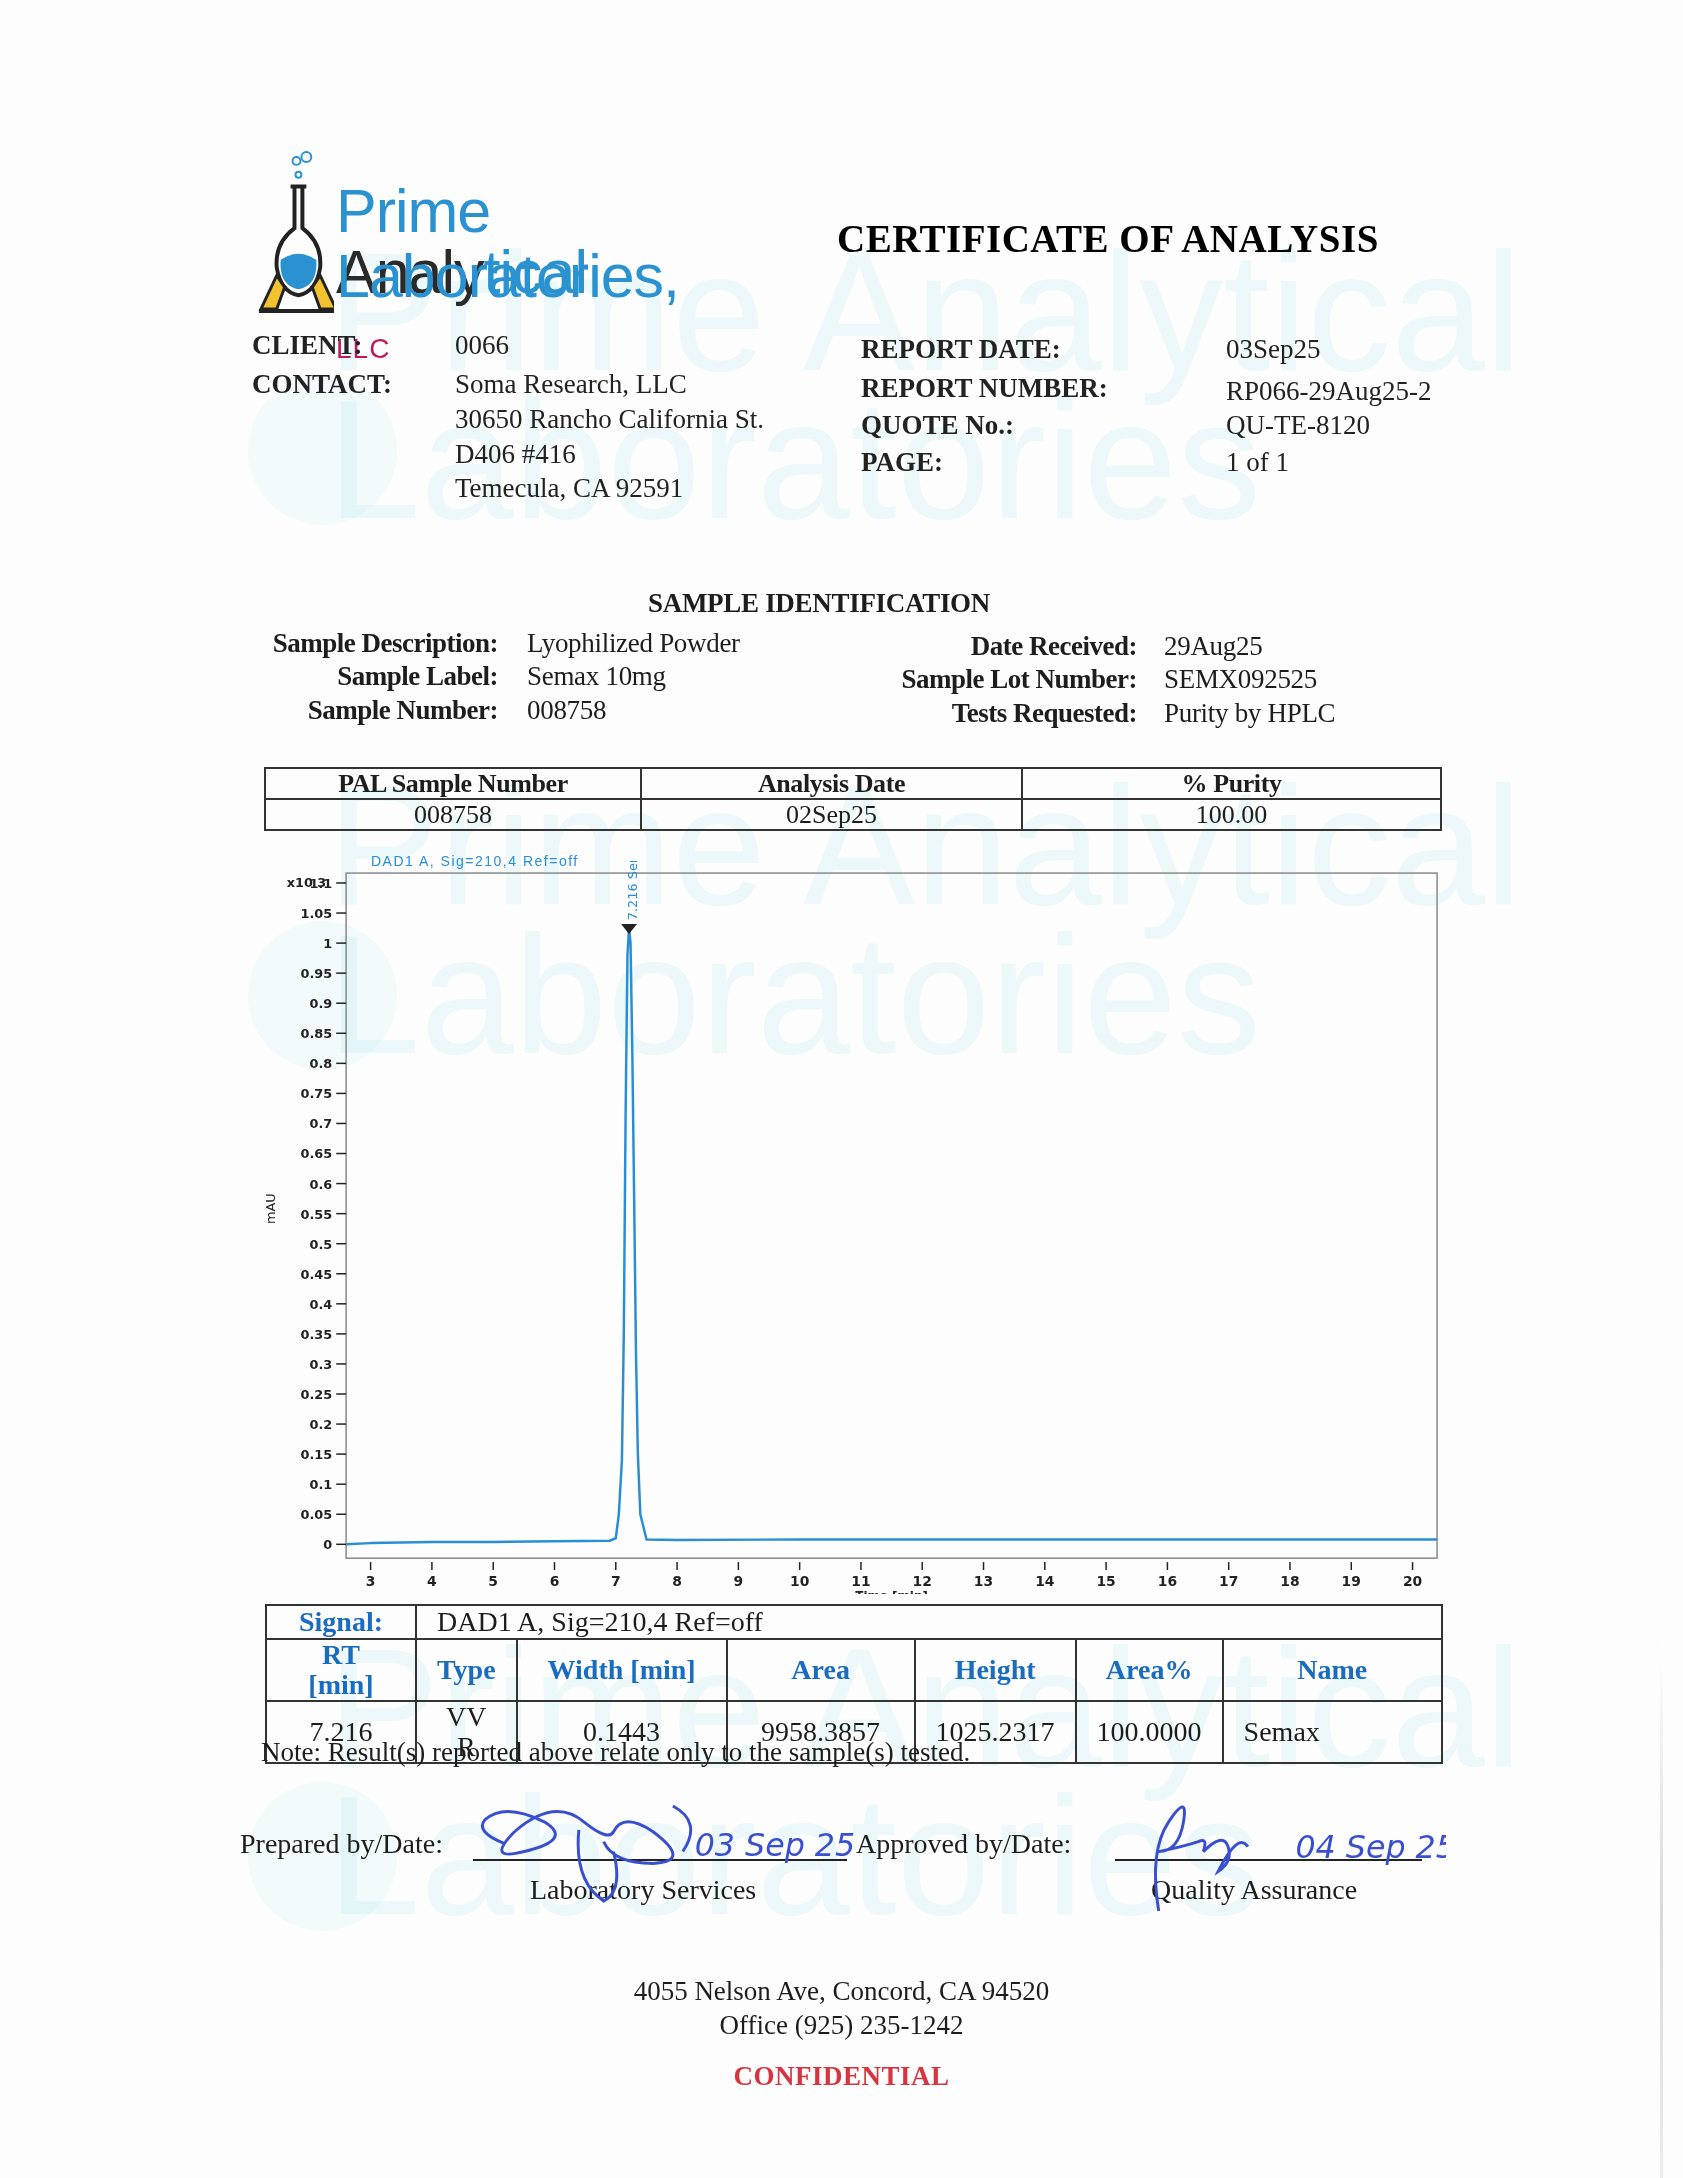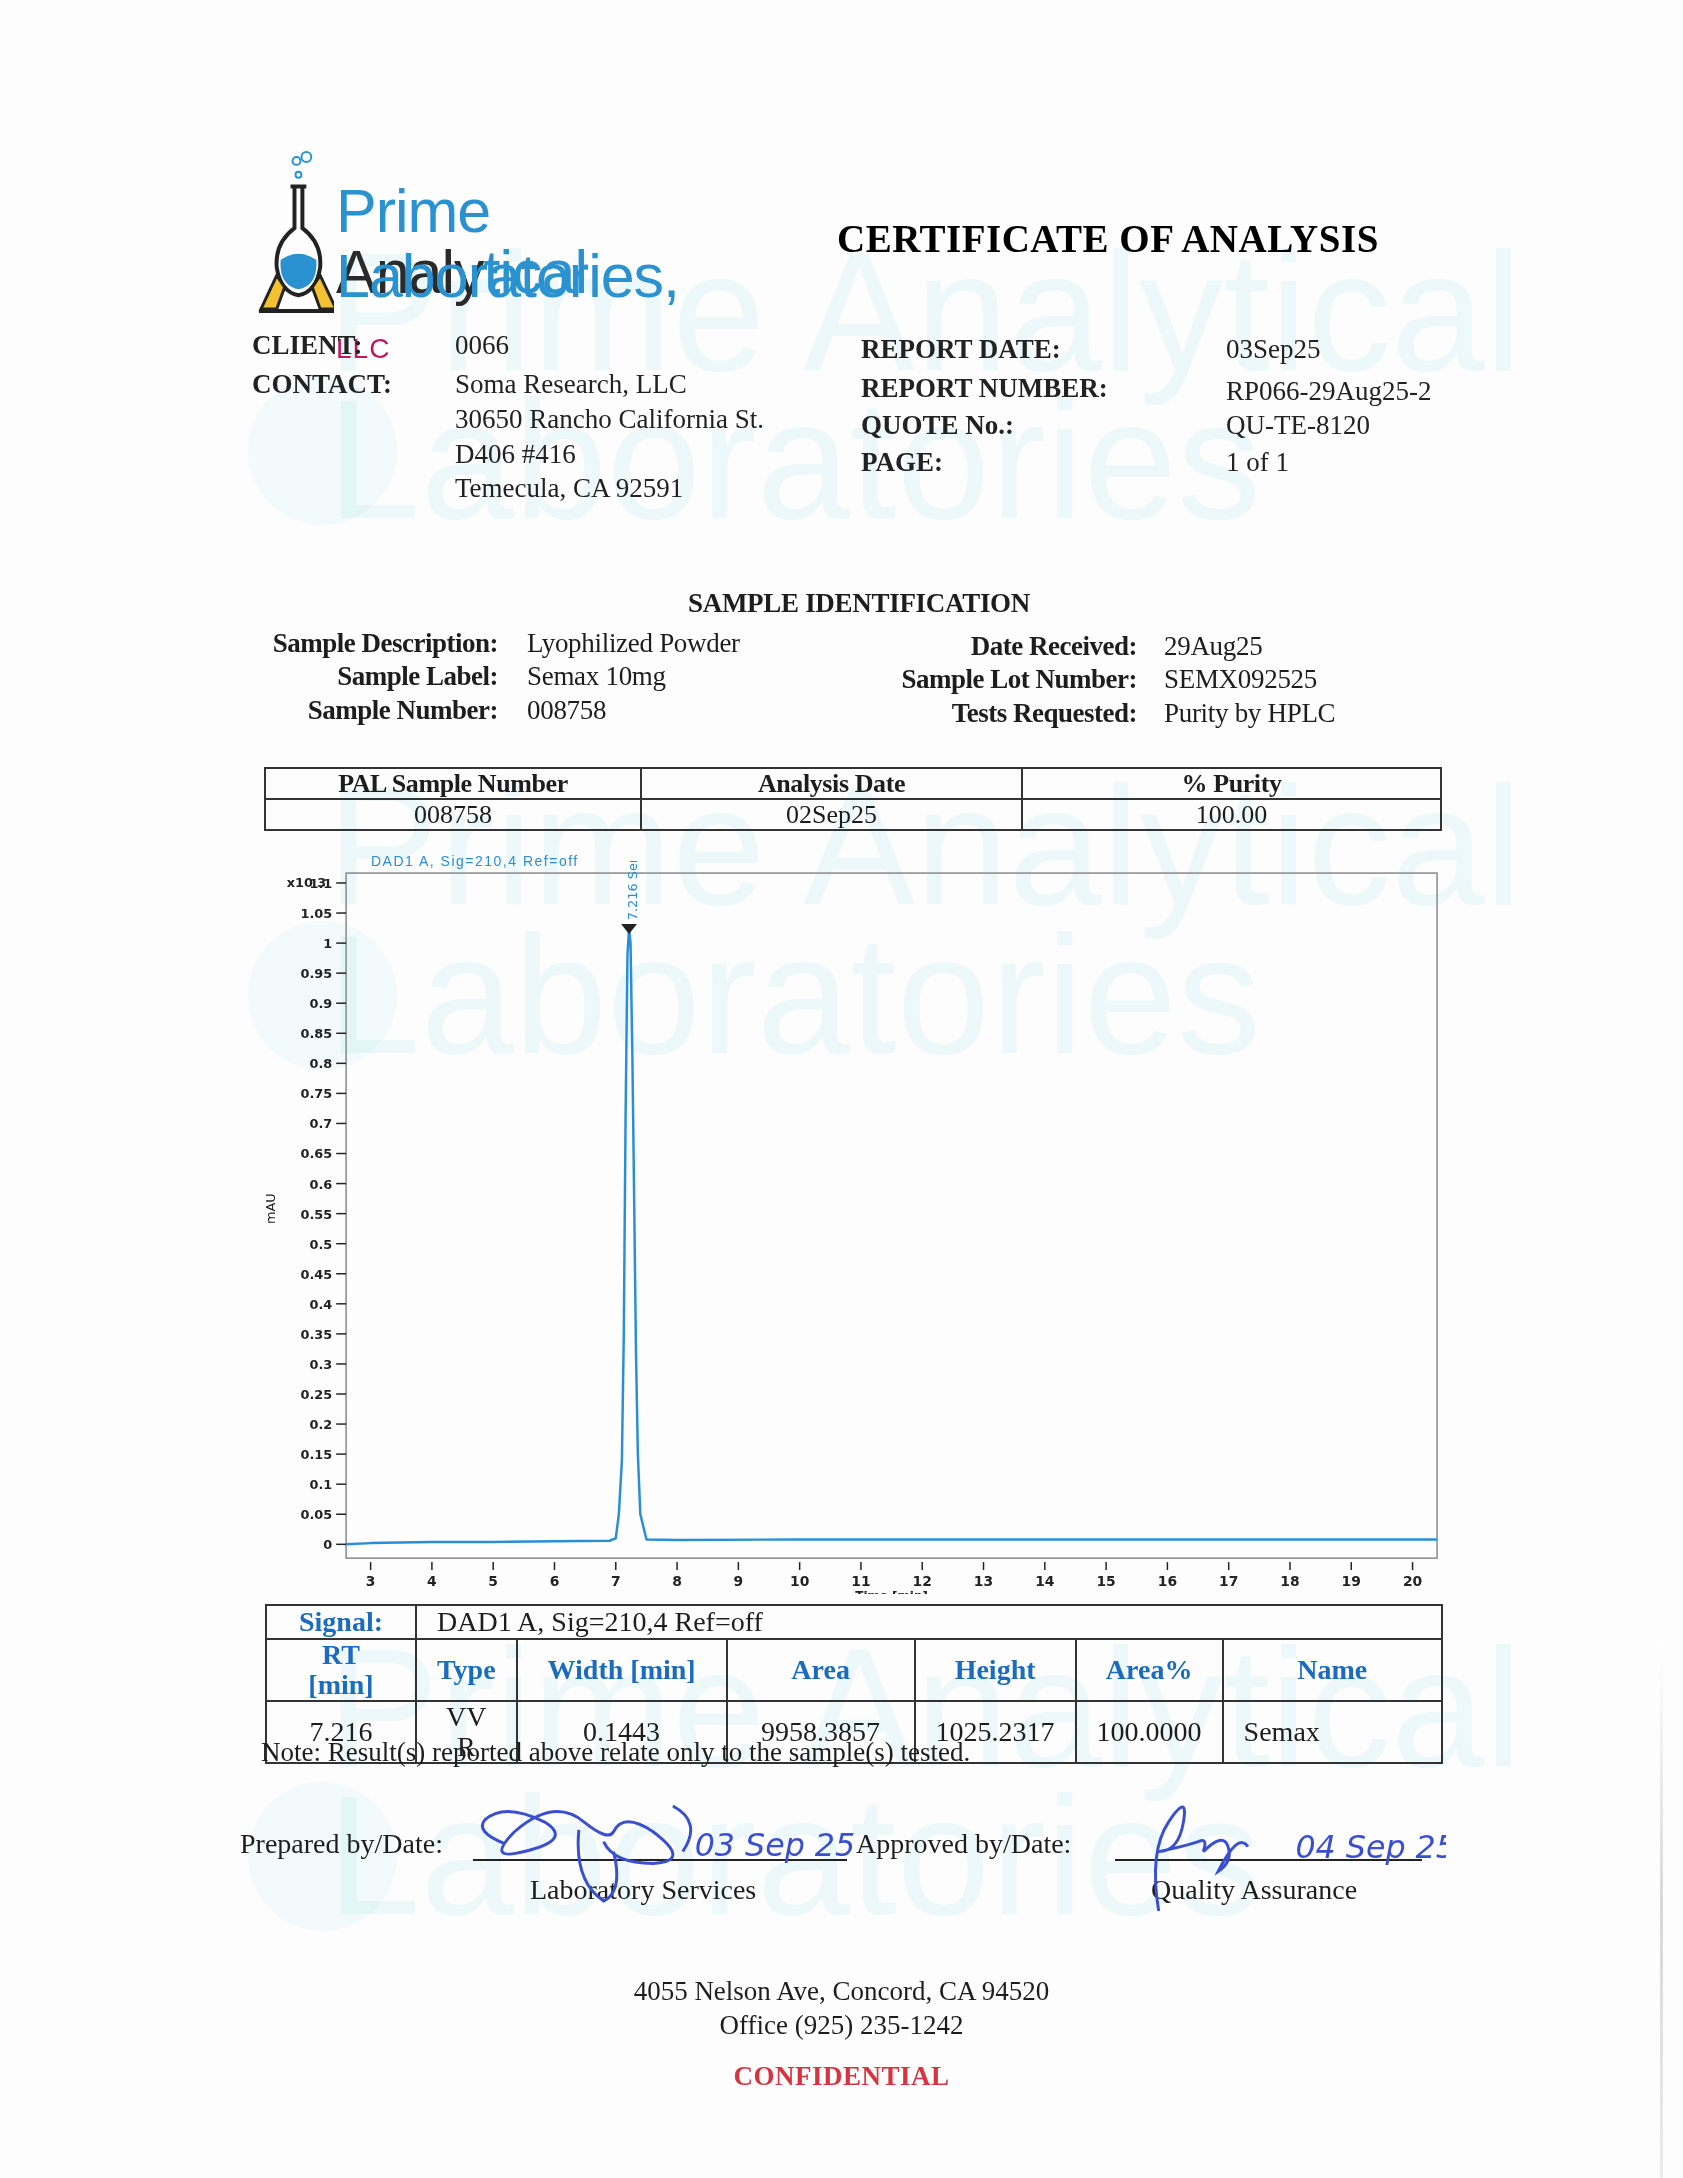--- a/index.html
+++ b/index.html
@@ -17,21 +17,21 @@
   .logo-line1 .p2 { color: #2a2a2a; }
   .logo-line1 .p3 { color: #2a92d0; }
   .logo-line2 { top: 97px; font-size: 61px; color: #2a92d0; }
   .logo-line2 .llc { font-size: 28px; color: #be185d; letter-spacing: 1px; }
 
   .title { position: absolute; left: 837px; top: 216px; font-size: 39px; font-weight: bold; letter-spacing: 0.5px; color: #000000; }
 
   .hdr-label { position: absolute; font-weight: bold; font-size: 27px; color: #222; }
   .hdr-value { position: absolute; font-size: 27px; color: #222; }
 
-  .section-title { position: absolute; left: 688px; top: 588px; font-size: 27px; font-weight: bold; letter-spacing: -0.3px; }
+  .section-title { position: absolute; left: 648px; top: 588px; font-size: 27px; font-weight: bold; letter-spacing: -0.3px; }
   .si-label { position: absolute; font-weight: bold; font-size: 27px; text-align: right; letter-spacing: -0.5px; }
   .si-value { position: absolute; font-size: 27px; letter-spacing: -0.3px; }
 
   table.summary { position: absolute; left: 264px; top: 767px; width: 1178px; border-collapse: collapse; }
   table.summary td { border: 2px solid #333; text-align: center; font-size: 26px; height: 31px; padding: 0 4px; line-height: 28px; }
   table.summary td.h { font-weight: bold; letter-spacing: -0.4px; }
 
   
   .chart-title { position: absolute; left: 371px; top: 853px; font-family: "Liberation Sans", sans-serif; font-size: 14px; color: #2a8ed6; letter-spacing: 1.5px; }
   .chart-svg { position: absolute; left: 257px; top: 861px; }

